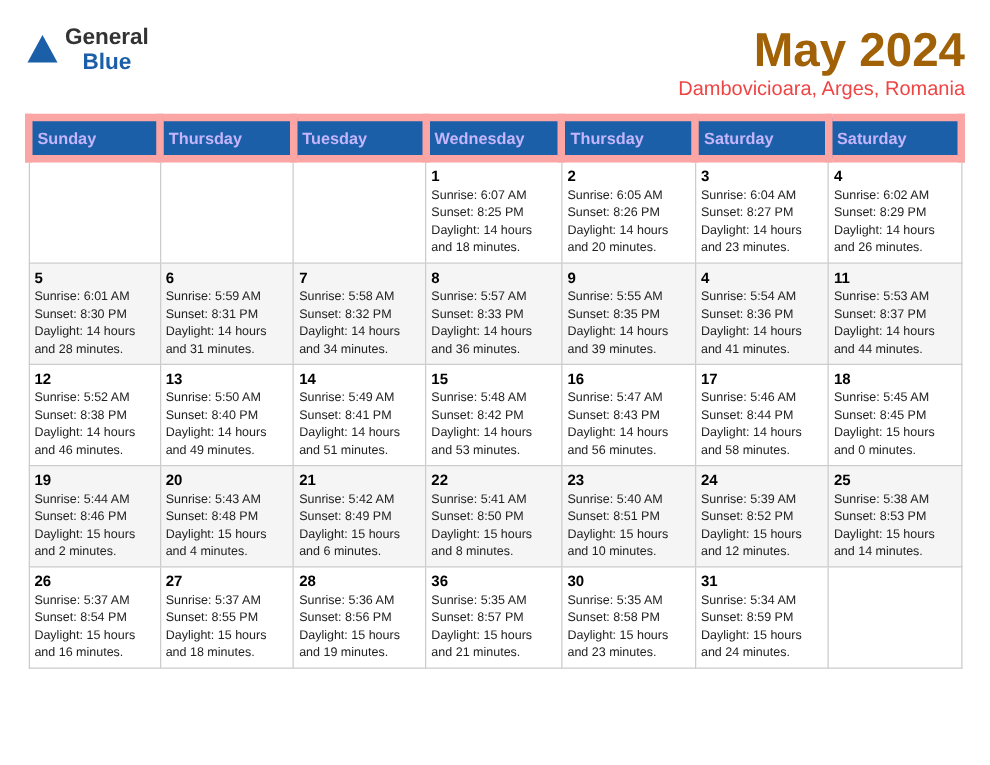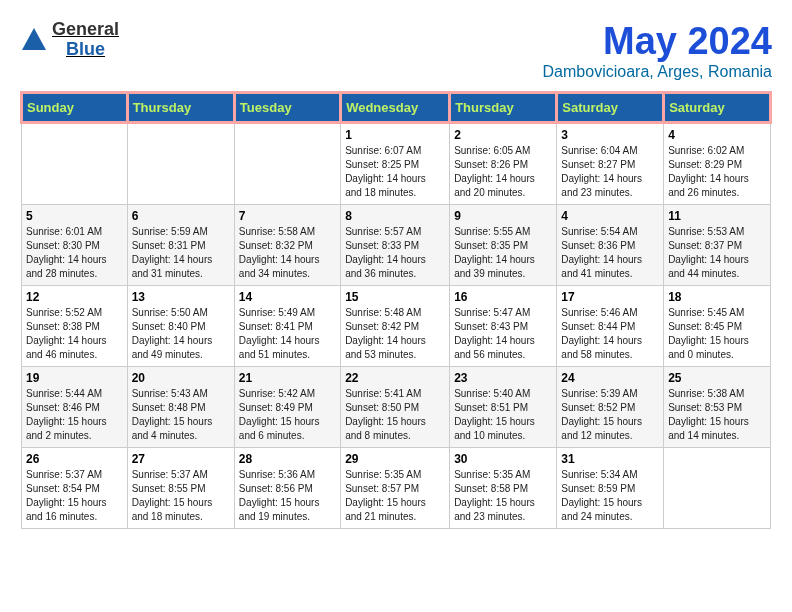--- a/index.html
+++ b/index.html
@@ -19,53 +19,52 @@
     .logo {
       display: flex;
       align-items: center;
     }
     .logo-text {
       display: flex;
       flex-direction: column;
       font-size: 18px;
       font-weight: bold;
       line-height: 1.1;
-      text-decoration: underline;
     }
     .logo-general { color: #333; }
     .logo-blue { color: #1a5fa8; text-align: center; }
     .logo-icon {
       width: 28px;
       height: 28px;
       margin-right: 4px;
     }
     .title-section {
       text-align: right;
     }
     .month-title {
       font-size: 38px;
       font-weight: bold;
-      color: #1d4ed8;
+      color: #a16207;
     }
     .location {
       font-size: 16px;
-      color: #0369a1;
+      color: #ef4444;
     }
     .calendar {
       width: 100%;
       border-collapse: collapse;
       font-size: 11px;
     }
     .calendar th {
       background: #1a5fa8;
-      color: #bef264;
+      color: #c4b5fd;
       padding: 6px 4px;
       text-align: left;
       font-size: 13px;
-      border: 3px solid #fca5a5;
+      border: 6px solid #fca5a5;
     }
     .calendar td {
       border: 1px solid #ccc;
       vertical-align: top;
       padding: 4px;
       width: 113px;
       min-height: 80px;
       background: #fff;
     }
     .calendar tr:nth-child(even) td {
@@ -235,21 +234,21 @@
         </td>
         <td>
           <div class="day-num">27</div>
           <div class="cell-text">Sunrise: 5:37 AM<br>Sunset: 8:55 PM<br>Daylight: 15 hours and 18 minutes.</div>
         </td>
         <td>
           <div class="day-num">28</div>
           <div class="cell-text">Sunrise: 5:36 AM<br>Sunset: 8:56 PM<br>Daylight: 15 hours and 19 minutes.</div>
         </td>
         <td>
-          <div class="day-num">29</div>
+          <div class="day-num">36</div>
           <div class="cell-text">Sunrise: 5:35 AM<br>Sunset: 8:57 PM<br>Daylight: 15 hours and 21 minutes.</div>
         </td>
         <td>
           <div class="day-num">30</div>
           <div class="cell-text">Sunrise: 5:35 AM<br>Sunset: 8:58 PM<br>Daylight: 15 hours and 23 minutes.</div>
         </td>
         <td>
           <div class="day-num">31</div>
           <div class="cell-text">Sunrise: 5:34 AM<br>Sunset: 8:59 PM<br>Daylight: 15 hours and 24 minutes.</div>
         </td>

